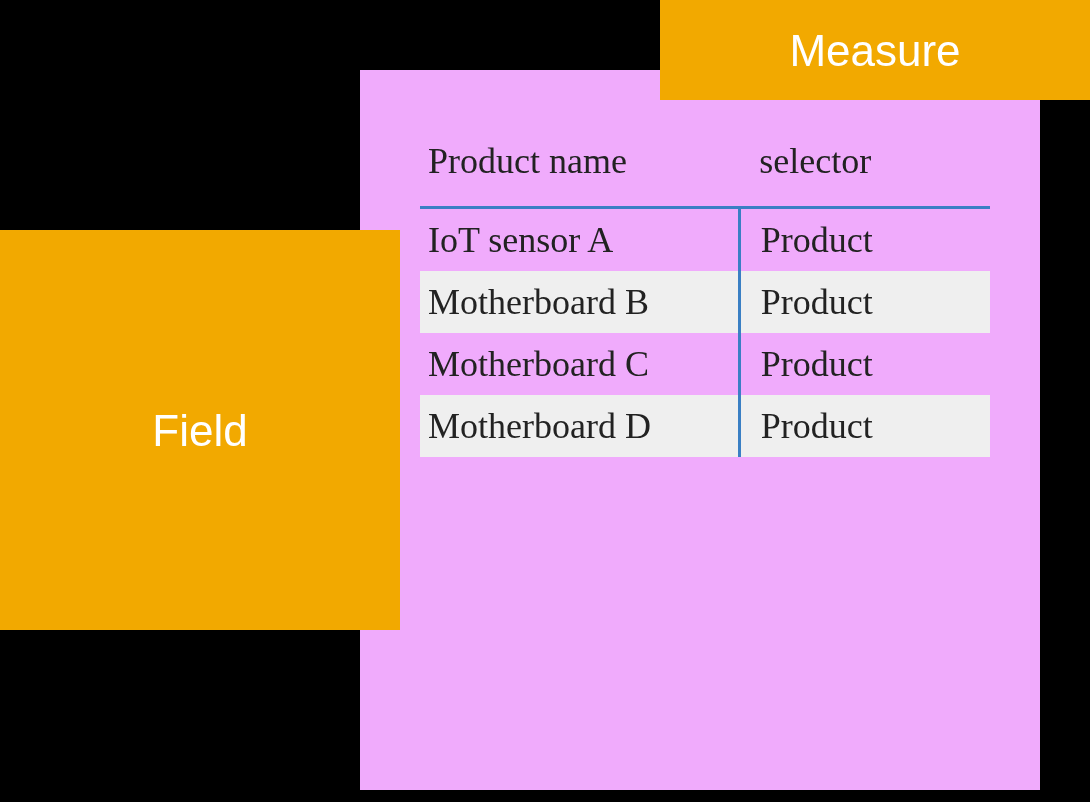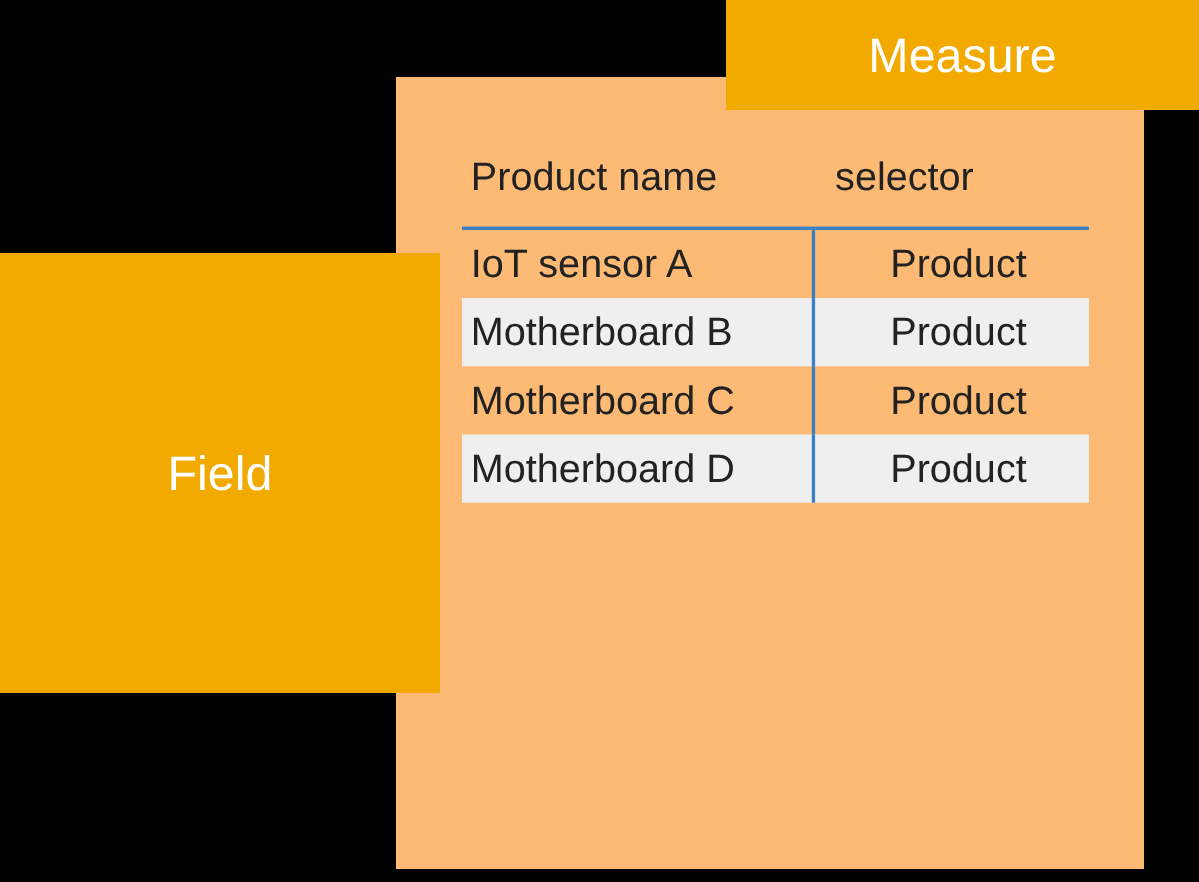--- a/index.html
+++ b/index.html
@@ -12,23 +12,24 @@
     height: 802px;
     position: relative;
     overflow: hidden;
   }
   .table-card {
     position: absolute;
     left: 360px;
     top: 70px;
     width: 680px;
     height: 720px;
-    background: #fdba74;
+    background: #f0abfc;
     box-shadow: 0 4px 24px rgba(0,0,0,0.35);
     padding: 60px 50px 30px 60px;
+    font-family: Liberation Serif, serif;
   }
   .tbl {
     width: 100%;
     border-collapse: collapse;
   }
   .tbl thead th {
     font-weight: 400;
     font-size: 36px;
     color: #222;
     text-align: left;
@@ -48,21 +49,20 @@
   .tbl tbody tr:nth-child(even) td {
     background: #efefef;
   }
   .tbl tbody td.col-product {
     width: 56%;
     border-right: 3px solid #3a7fc4;
   }
   .tbl tbody td.col-selector {
     width: 44%;
     padding-left: 20px;
-    text-align: center;
   }
   .label-box {
     position: absolute;
     background: #f2a900;
     color: #fff;
     font-size: 44px;
     font-weight: 400;
     display: flex;
     align-items: center;
     justify-content: center;

